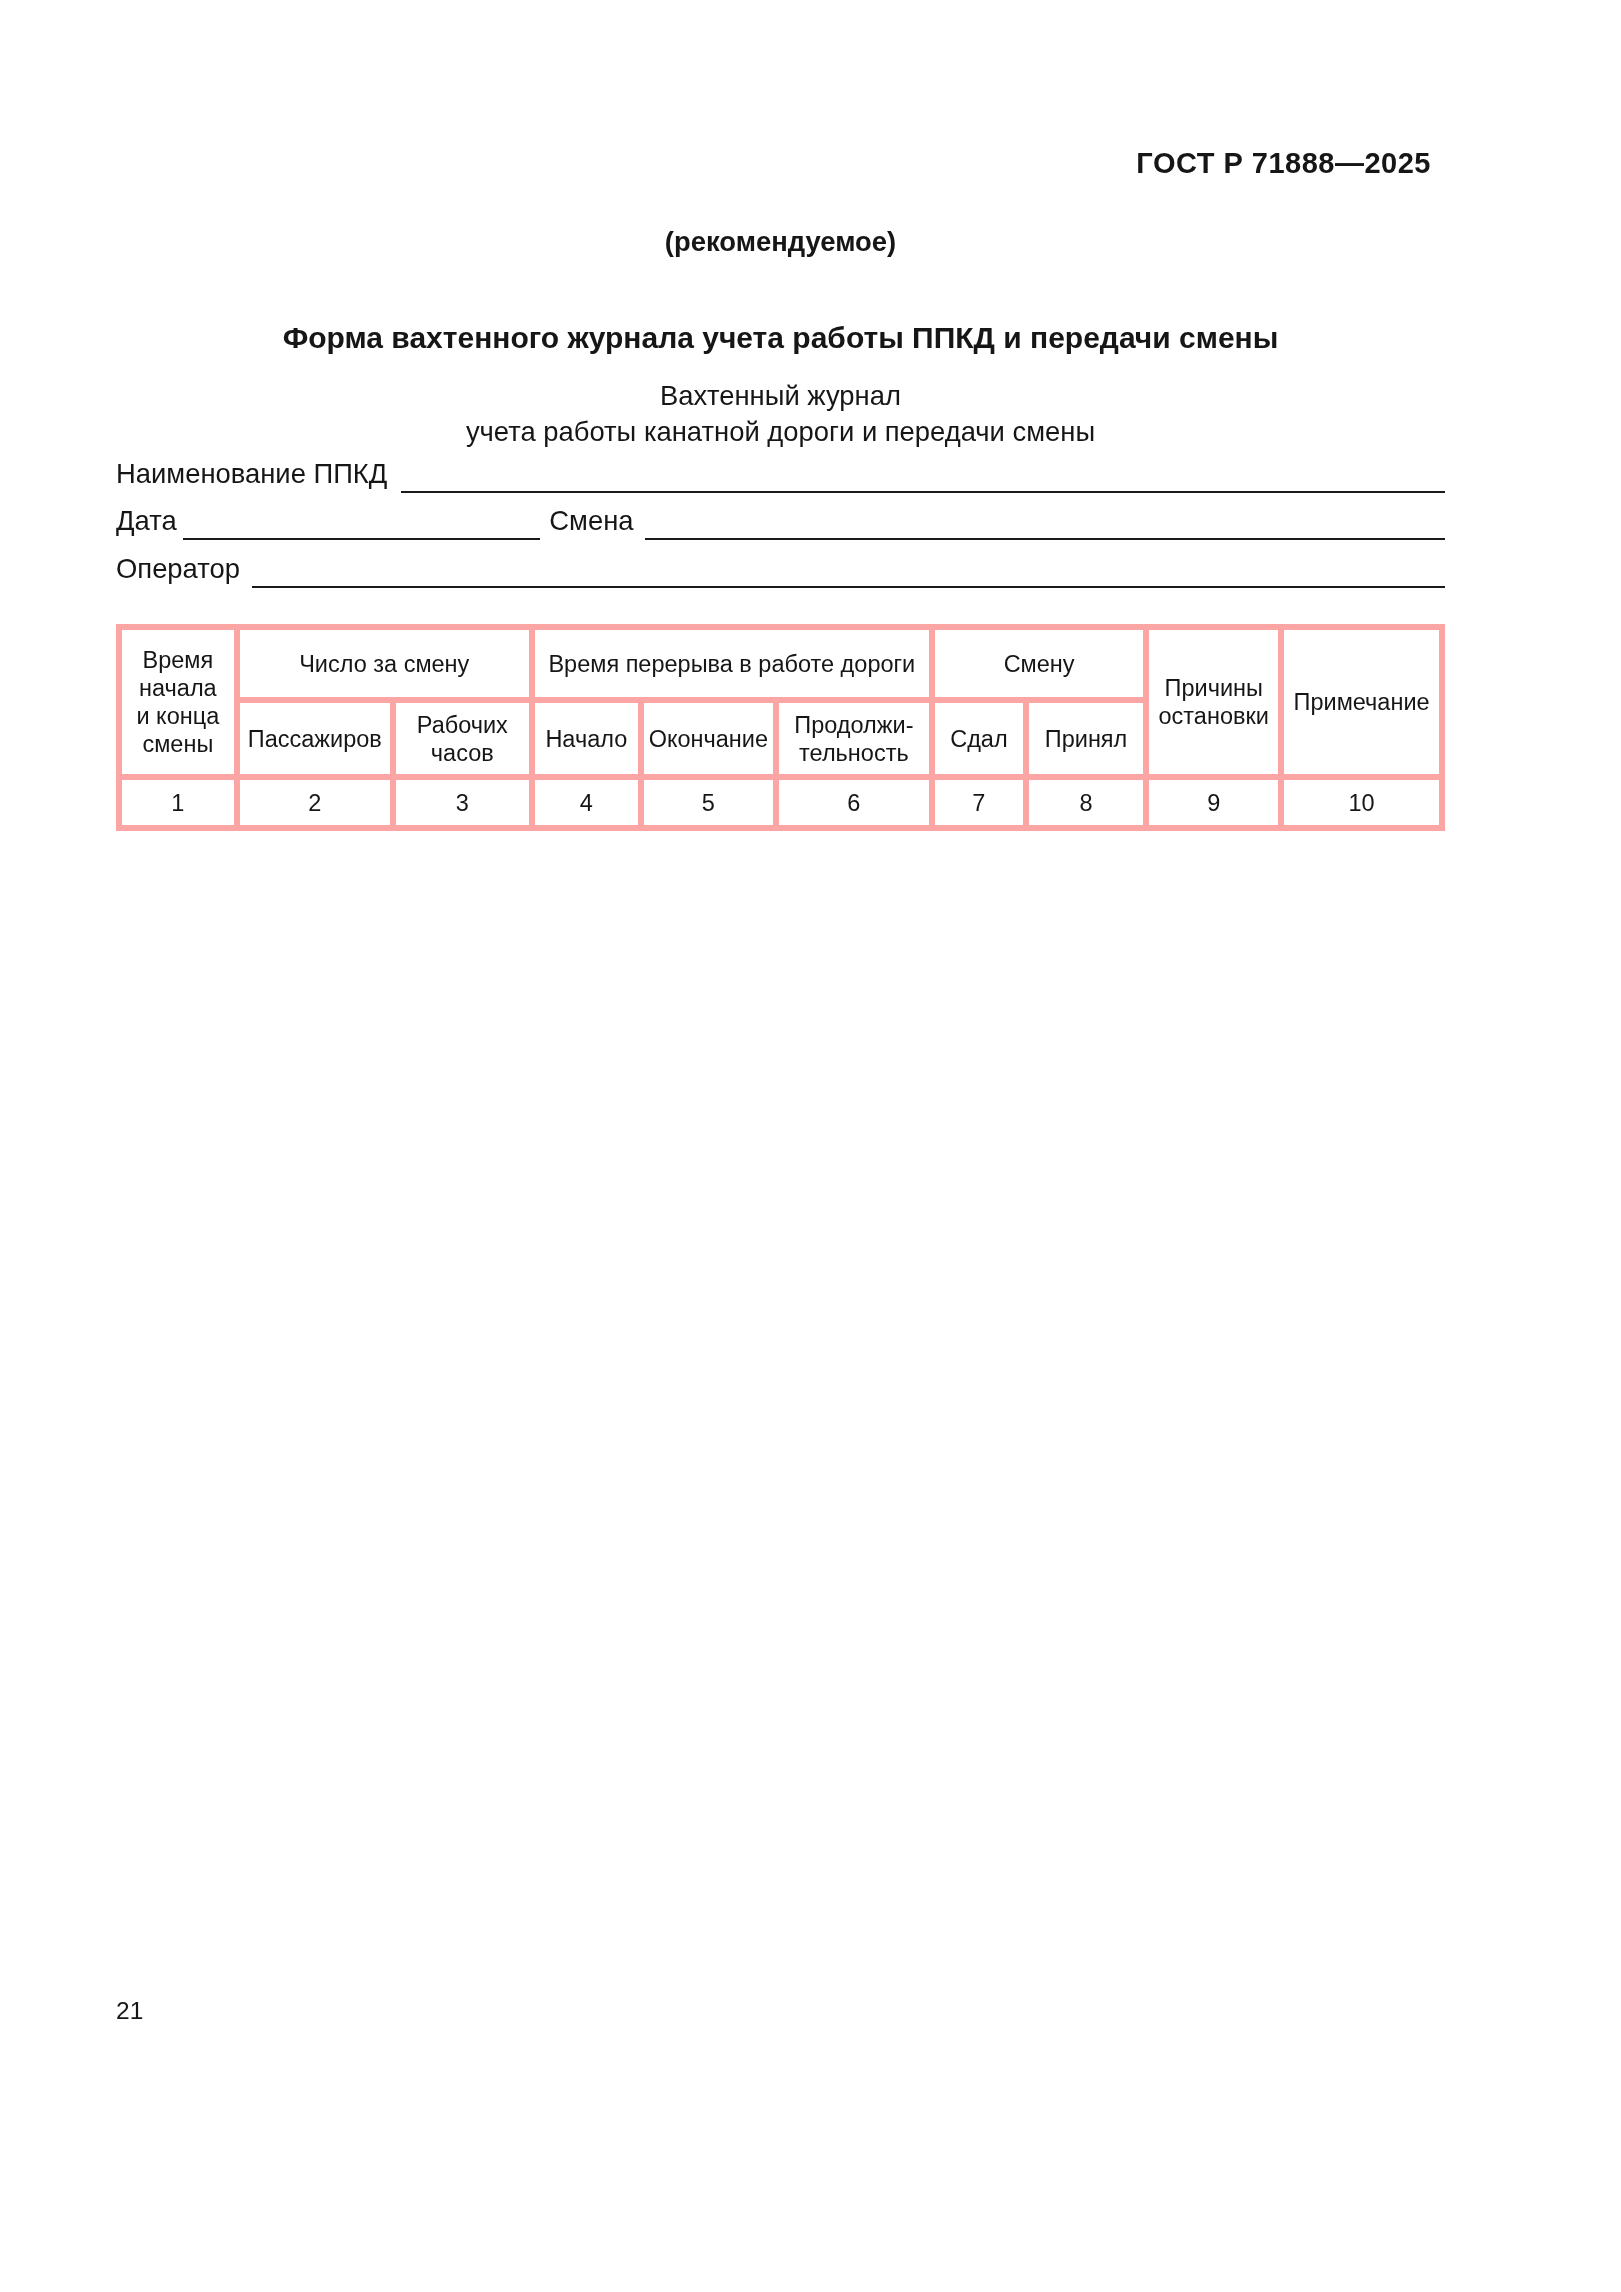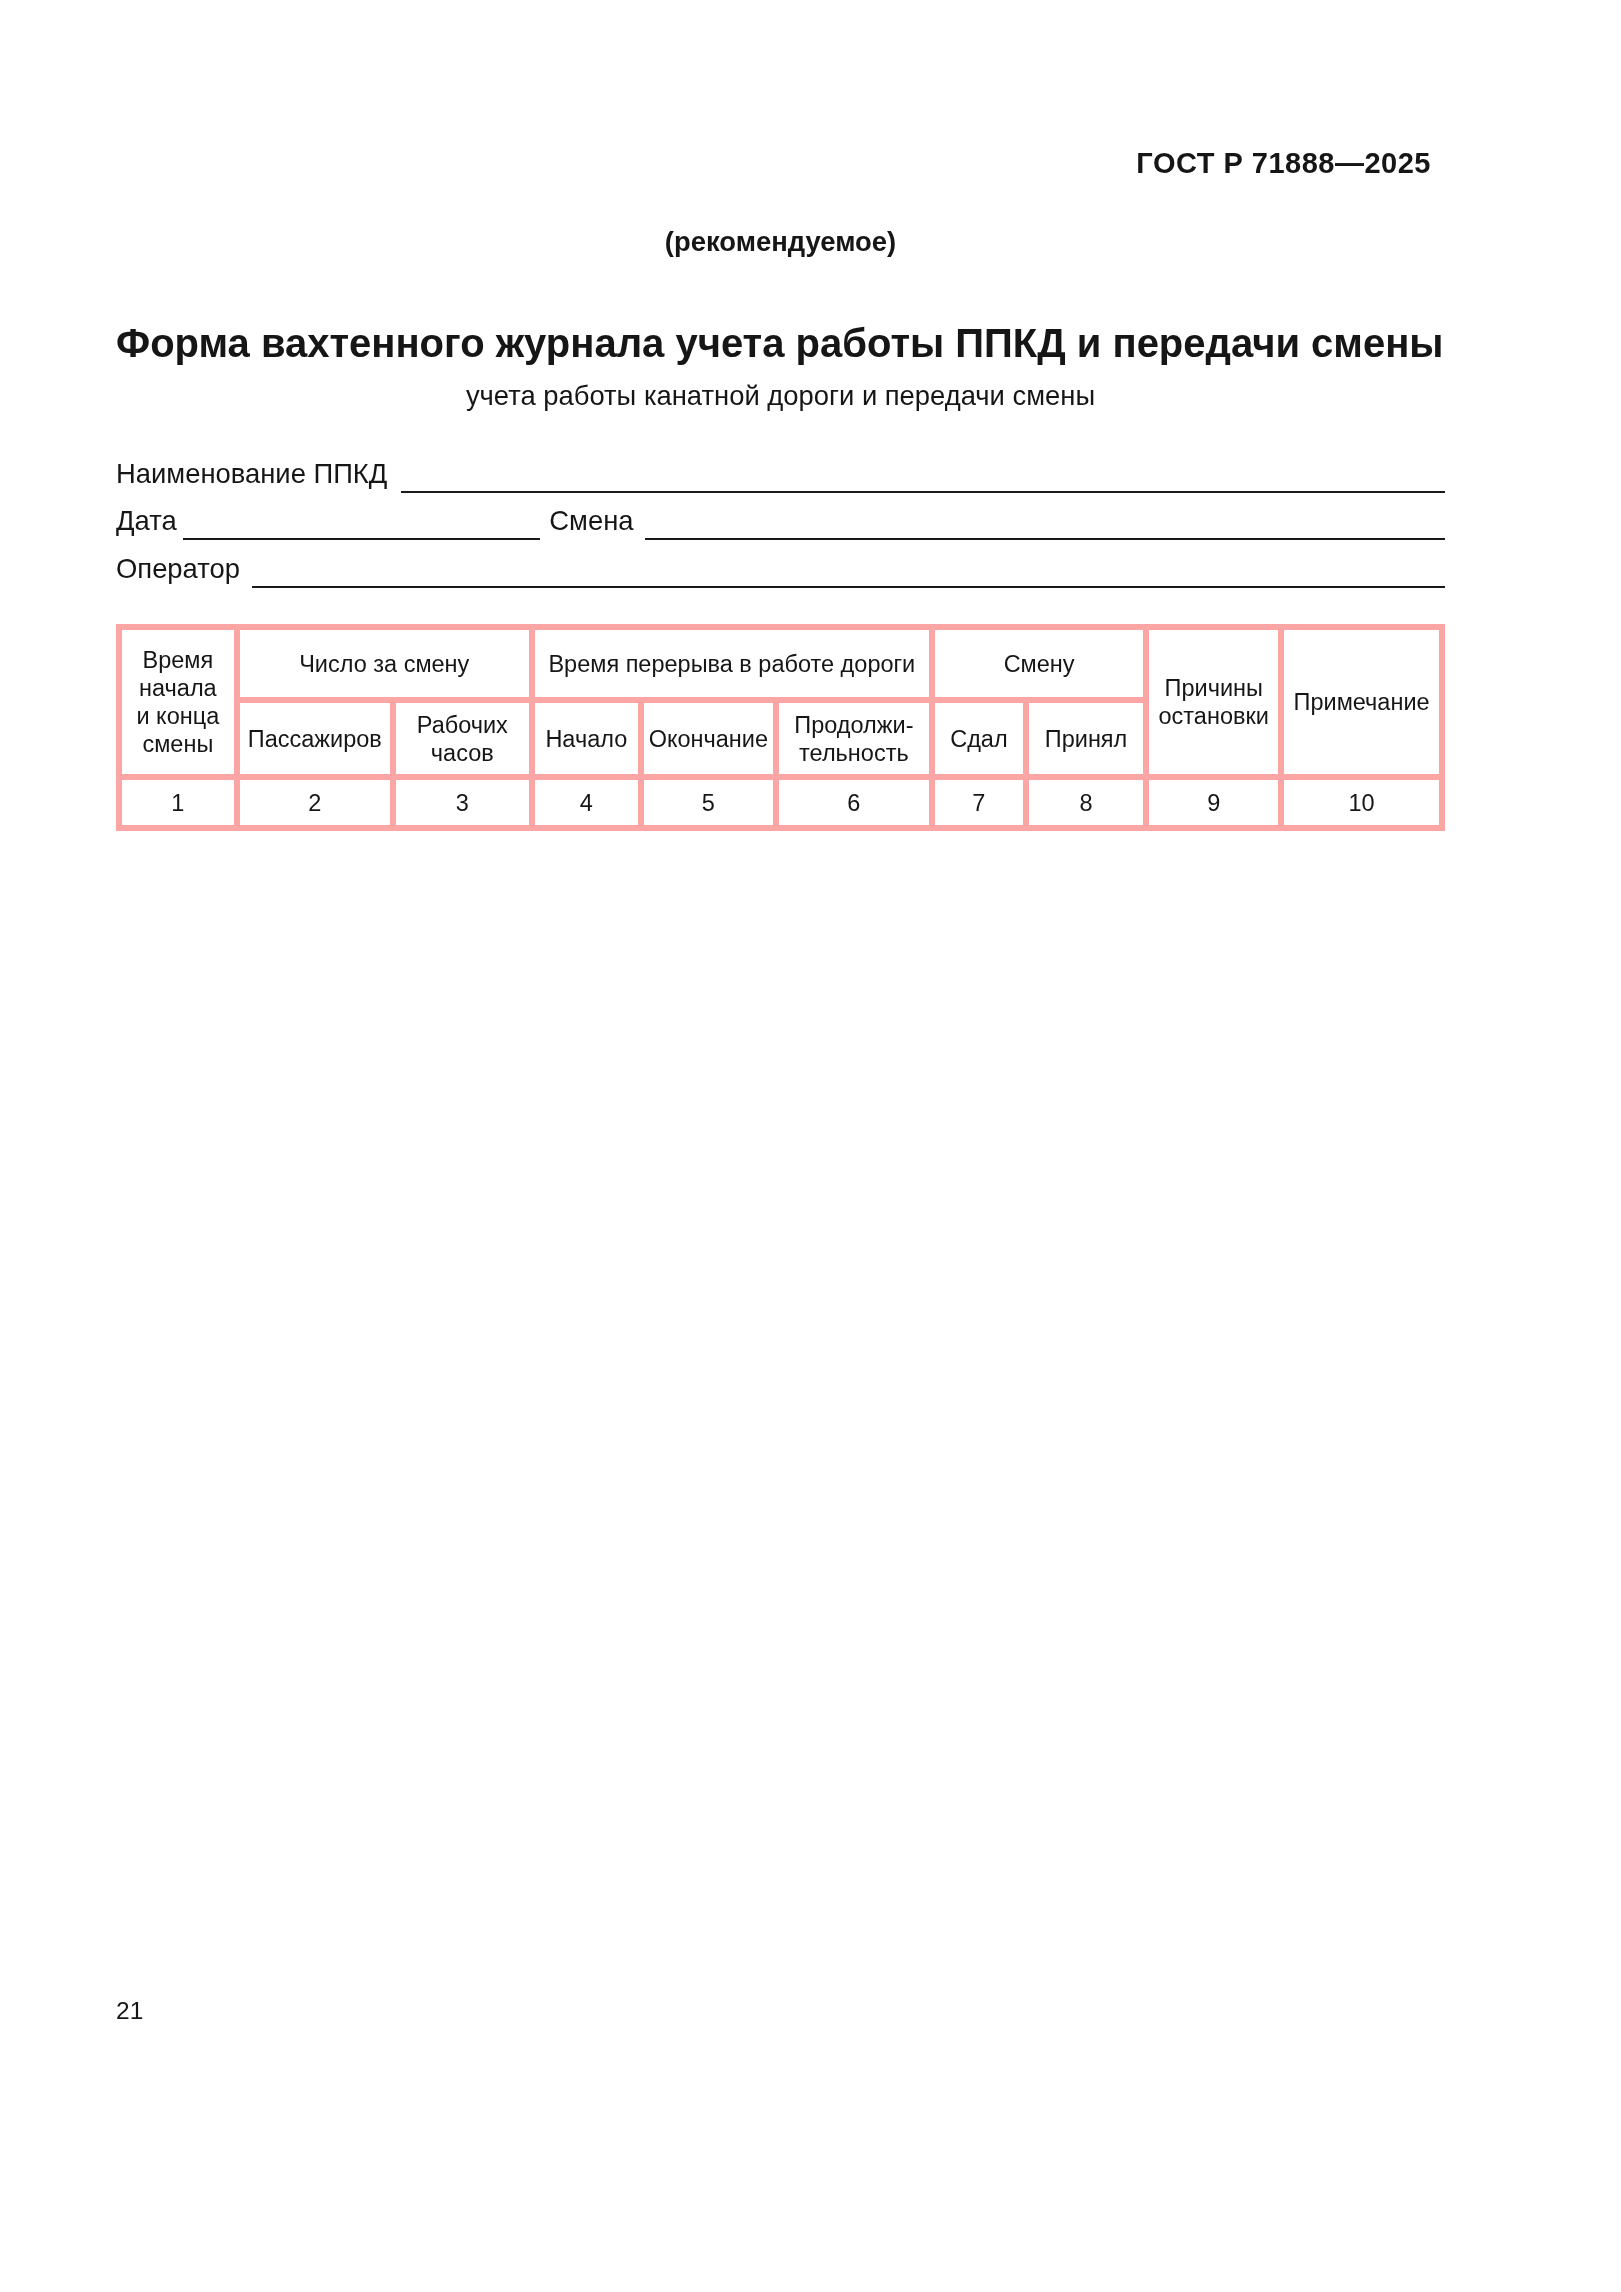--- a/index.html
+++ b/index.html
@@ -31,21 +31,22 @@
     text-align: center;
     font-size: 27.4px;
     font-weight: bold;
     line-height: 39px;
   }
   .main-title {
     position: absolute;
     top: 321px;
     left: 116px;
     width: 1329px;
-    font-size: 40px;
+    text-align: center;
+    font-size: 30px;
     font-weight: bold;
   }
   .subtitle {
     position: absolute;
     top: 378px;
     left: 116px;
     width: 1329px;
     text-align: center;
     font-size: 27.4px;
     line-height: 36px;
@@ -115,20 +116,21 @@
 
   <div class="doc-code">ГОСТ Р 71888—2025</div>
 
   <div class="appendix">
     <div>(рекомендуемое)</div>
   </div>
 
   <div class="main-title">Форма вахтенного журнала учета работы ППКД и передачи смены</div>
 
   <div class="subtitle">
+    <div>Вахтенный журнал</div>
     <div>учета работы канатной дороги и передачи смены</div>
   </div>
 
   <div class="form-row row-name">
     <span class="lbl">Наименование ППКД</span>
     <span class="fill-line grow" style="margin-left:13.7px;"></span>
   </div>
 
   <div class="form-row row-date">
     <span class="lbl">Дата</span>

